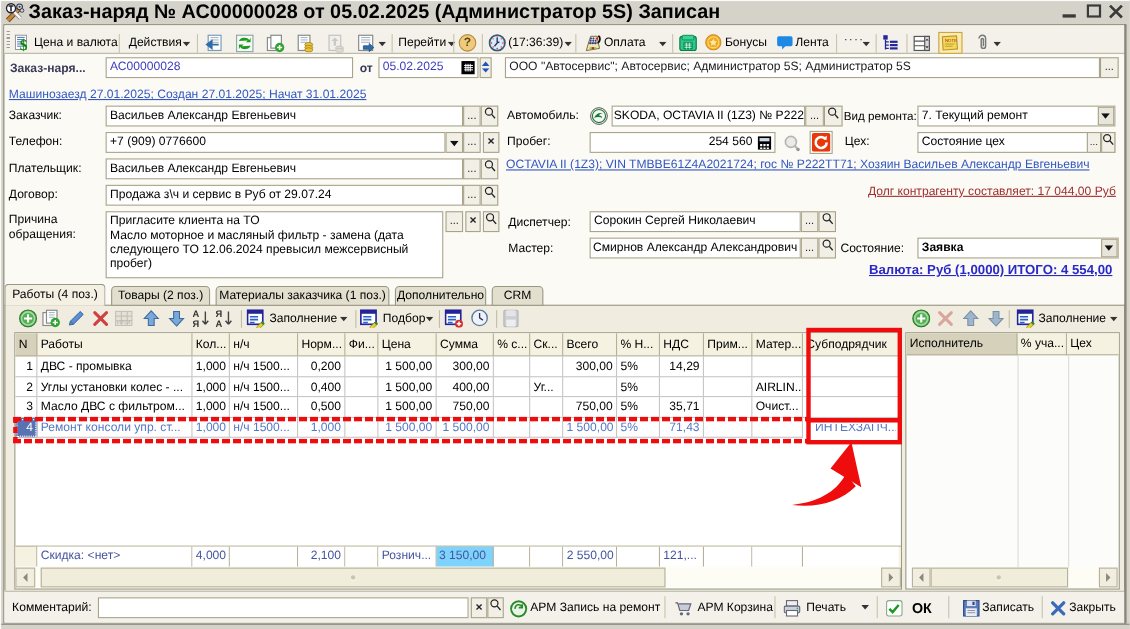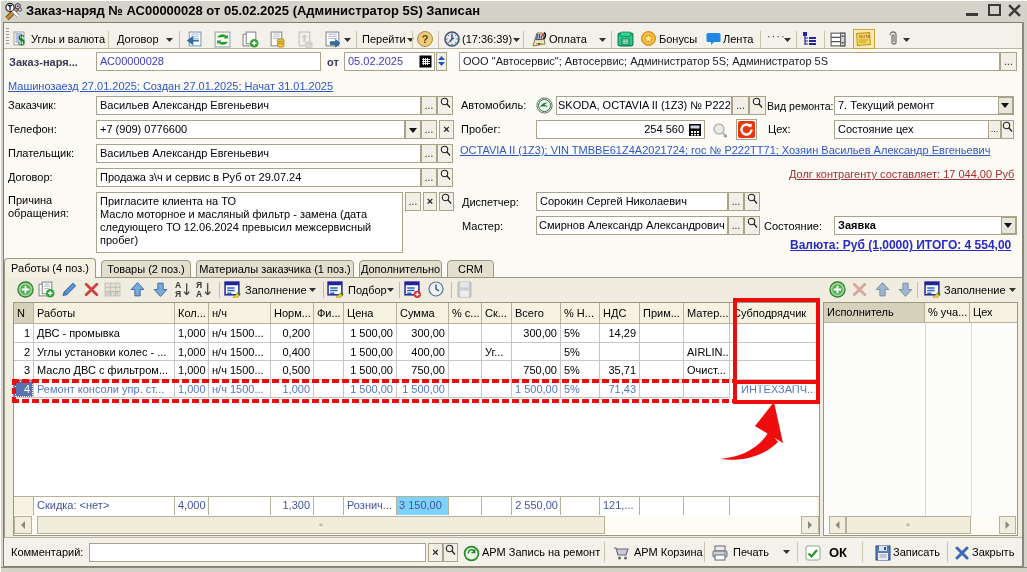--- a/index.html
+++ b/index.html
@@ -21,41 +21,41 @@
  <line x1="3" y1="16.5" x2="14.5" y2="5" stroke="#6a4a18" stroke-width="4.6"></line>
  <line x1="3" y1="16.5" x2="14.5" y2="5" stroke="#c8883a" stroke-width="3"></line>
  <line x1="4.5" y1="4.5" x2="14.5" y2="14.5" stroke="#889" stroke-width="3.6"></line>
  <line x1="4.5" y1="4.5" x2="14.5" y2="14.5" stroke="#fbfbfb" stroke-width="2.2"></line>
  <circle cx="6" cy="5.5" r="4.1" fill="#fff" stroke="#223" stroke-width="1.2"></circle>
  <path d="M3.8 3.5h4.4M6 3.5v5" stroke="#223" stroke-width="1.4" fill="none"></path>
  <circle cx="13.8" cy="4.2" r="2.6" fill="#cdd1e0" stroke="#334" stroke-width="1"></circle>
  <circle cx="13.8" cy="4.2" r="0.9" fill="#334"></circle>
  <circle cx="16" cy="7.5" r="1.7" fill="#cdd1e0" stroke="#334" stroke-width="0.8"></circle>
 </svg>
-<div class="lbl" style="left:26px;top:4px;font-weight:bold;font-size:13px">Заказ-наряд № АС00000028 от 05.02.2025 (Администратор 5S) Записан</div>
+<div class="lbl" style="left:26px;top:4px;font-weight:bold;font-size:18px">Заказ-наряд № АС00000028 от 05.02.2025 (Администратор 5S) Записан</div>
 
 <div class="abs" style="left:966px;top:13px;width:12px;height:3px;background:#3a3a3a"></div>
 <div class="abs" style="left:988px;top:4px;width:13px;height:12px;border:2px solid #3a3a3a"></div>
 <svg class="ico" style="left:1008px;top:4px" width="13" height="13" viewBox="0 0 12 12">
     <path d="M1 1 L11 11 M11 1 L1 11" stroke="#3a3a3a" stroke-width="2.2"></path>
   </svg>
 
 <div class="abs" style="left:3px;top:22px;width:1021px;height:545px;background:#fbfaf5;border:1px solid #828069"></div>
 
 <div class="abs" style="left:4px;top:23px;width:1019px;height:26px;background:#f3f1ea;border-bottom:1px solid #b9b6a2"></div>
 <div class="abs" style="left:6px;top:28px;width:3px;height:17px;background:repeating-linear-gradient(to bottom,#999 0 1px,transparent 1px 3px)"></div>
 
 <svg class="ico" style="left:13px;top:31px" width="16" height="16" viewBox="0 0 16 16">
  <rect x="1" y="1" width="10" height="13" fill="#fff" stroke="#888" stroke-width="0.8"></rect>
  <path d="M2.5 3h7M2.5 5h7M2.5 7h7M2.5 9h7M2.5 11h7" stroke="#4a70c0" stroke-width="0.9"></path>
  <text x="5" y="14" font-size="14" font-weight="bold" fill="#0c8a0c" font-family="Liberation Serif">$</text>
 </svg>
-<div class="lbl" style="left:31px;top:33px">Углы и валюта</div>
+<div class="lbl" style="left:31px;top:33px">Цена и валюта</div>
 <div class="sep" style="left:108px"></div>
-<div class="lbl" style="left:117px;top:33px">Договор</div>
+<div class="lbl" style="left:117px;top:33px">Действия</div>
 <svg class="ico" style="left:166px;top:38px" width="8" height="6">
     <path d="M0 0h7l-3.5 4z" fill="#333"></path>
   </svg>
 <div class="sep" style="left:179px"></div>
 <svg class="ico" style="left:185px;top:31px" width="17" height="17" viewBox="0 0 16 16">
     <rect x="4" y="1" width="11" height="13" fill="#fff" stroke="#7a9ab8"></rect>
     <path d="M6 3h7M6 5h7M6 7h7" stroke="#9ab" stroke-width="0.8"></path>
     <path d="M13 9H4 M7 6l-4 3 4 3z" fill="#2e6da8" stroke="#2e6da8" stroke-width="1.6"></path>
   </svg>
 <svg class="ico" style="left:214px;top:31px" width="17" height="17" viewBox="0 0 16 16">
@@ -519,21 +519,21 @@
       <div class="c15" style="padding-left:11px;border-bottom:none">ИНТЕХЗАПЧ...</div>
   </div>
 </div>
 
 <div class="abs" style="left:14px;top:496px;width:805px;height:19px;background:#f5f2e1;border-top:1px solid #b5b19a">
  <div style="display:flex;height:18px;line-height:17px;font-size:11px;color:#44549e">
     <div style="flex:none;width:20px;border-right:1px solid #b5b19a"></div>
     <div style="flex:none;width:141px;border-right:1px solid #b5b19a;padding:0 3px;background:#fff">Скидка: &lt;нет&gt;</div>
     <div style="flex:none;width:34px;border-right:1px solid #b5b19a;padding:0 3px;background:#fff;text-align:right">4,000</div>
     <div style="flex:none;width:62px;border-right:1px solid #b5b19a;background:#fff"></div>
-    <div style="flex:none;width:43px;border-right:1px solid #b5b19a;padding:0 3px;background:#fff;text-align:right">1,300</div>
+    <div style="flex:none;width:43px;border-right:1px solid #b5b19a;padding:0 3px;background:#fff;text-align:right">2,100</div>
     <div style="flex:none;width:30px;border-right:1px solid #b5b19a;background:#fff"></div>
     <div style="flex:none;width:53px;border-right:1px solid #b5b19a;padding:0 3px;background:#fff">Рознич...</div>
     <div style="flex:none;width:52px;border-right:1px solid #b5b19a;padding:0 2px;background:#7dd3fc;text-align:left">3 150,00</div>
     <div style="flex:none;width:33px;border-right:1px solid #b5b19a;background:#fff"></div>
     <div style="flex:none;width:30px;border-right:1px solid #b5b19a;background:#fff"></div>
     <div style="flex:none;width:49px;border-right:1px solid #b5b19a;padding:0 2px;background:#fff;text-align:right">2 550,00</div>
     <div style="flex:none;width:39px;border-right:1px solid #b5b19a;background:#fff"></div>
     <div style="flex:none;width:40px;border-right:1px solid #b5b19a;padding:0 3px;background:#fff">121,...</div>
     <div style="flex:none;width:44px;border-right:1px solid #b5b19a;background:#fff"></div>
     <div style="flex:none;width:46px;border-right:1px solid #b5b19a;background:#fff"></div>

